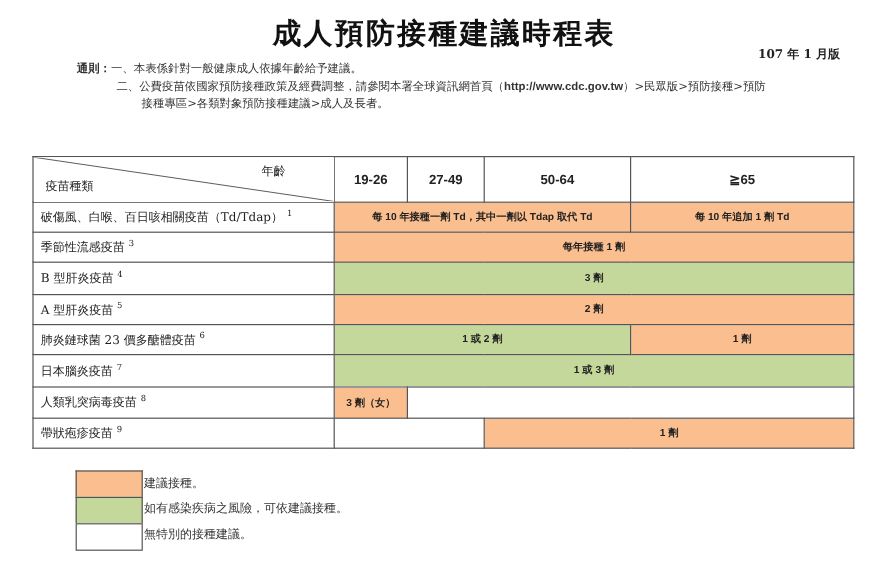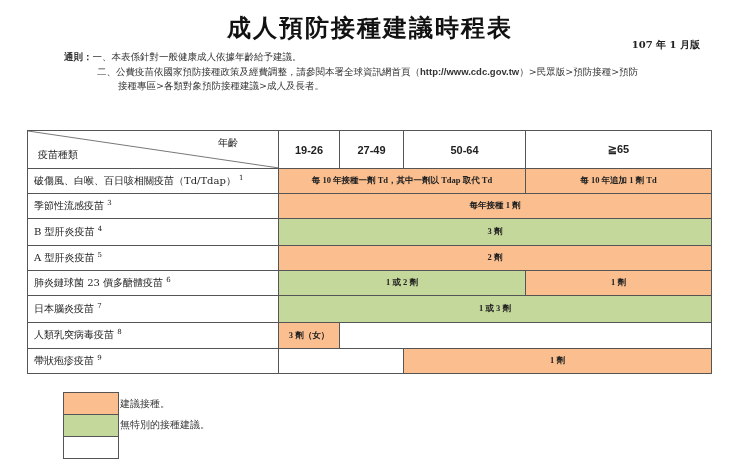--- a/index.html
+++ b/index.html
@@ -11,21 +11,21 @@
   .note { position:absolute; font-size:9.5px; color:#333; white-space:nowrap; }
   .note b { font-weight:bold; }
   .url { font-family:"Liberation Sans", sans-serif; font-weight:bold; }
 
   table.sched { position:absolute; left:27px; top:90px; border-collapse:collapse;
                 table-layout:fixed; width:684px;margin-top:40px; }
   table.sched td, table.sched th { border:1px solid #555; padding:0; font-size:10px;
                 text-align:center; vertical-align:middle; overflow:hidden; white-space:nowrap; }
   table.sched th { height:37px; font-family:"Liberation Sans", sans-serif; font-size:11px;
                 font-weight:bold; background:#fff; }
-  table.sched td { height:24px; font-weight:bold; font-family:Liberation Serif, serif; font-size:8.5px;text-align:center; }
+  table.sched td { height:24px; font-weight:bold; font-family:Liberation Sans, sans-serif; font-size:8.5px;text-align:center; }
   td.label { text-align:left !important; padding-left:6px !important; font-weight:normal !important;
              font-family:"DejaVu Serif", serif !important; font-size:10px !important; background:#fff; }
   td.label sup { font-size:7px; }
   th.corner { position:relative; background:#fff; }
   th.corner svg { position:absolute; left:0; top:0; }
   .corner-age { position:absolute; right:40px; top:5px; font-family:"DejaVu Serif", serif;
                 font-weight:normal; font-size:10px; }
   .corner-type { position:absolute; left:10px; bottom:6px; font-family:"DejaVu Serif", serif;
                 font-weight:normal; font-size:10px; }
   .o { background:#FBBF8F; }
@@ -114,14 +114,15 @@
 </tbody>
   </table>
 
 <div class="legend">
   <div class="sw o"></div>
   <div class="sw g"></div>
   <div class="sw w"></div>
 </div>
 <div class="legend-labels">
   <div>建議接種。</div>
+  <div>如有感染疾病之風險，可依建議接種。</div>
   <div>無特別的接種建議。</div>
 </div>
 
 </body></html>

